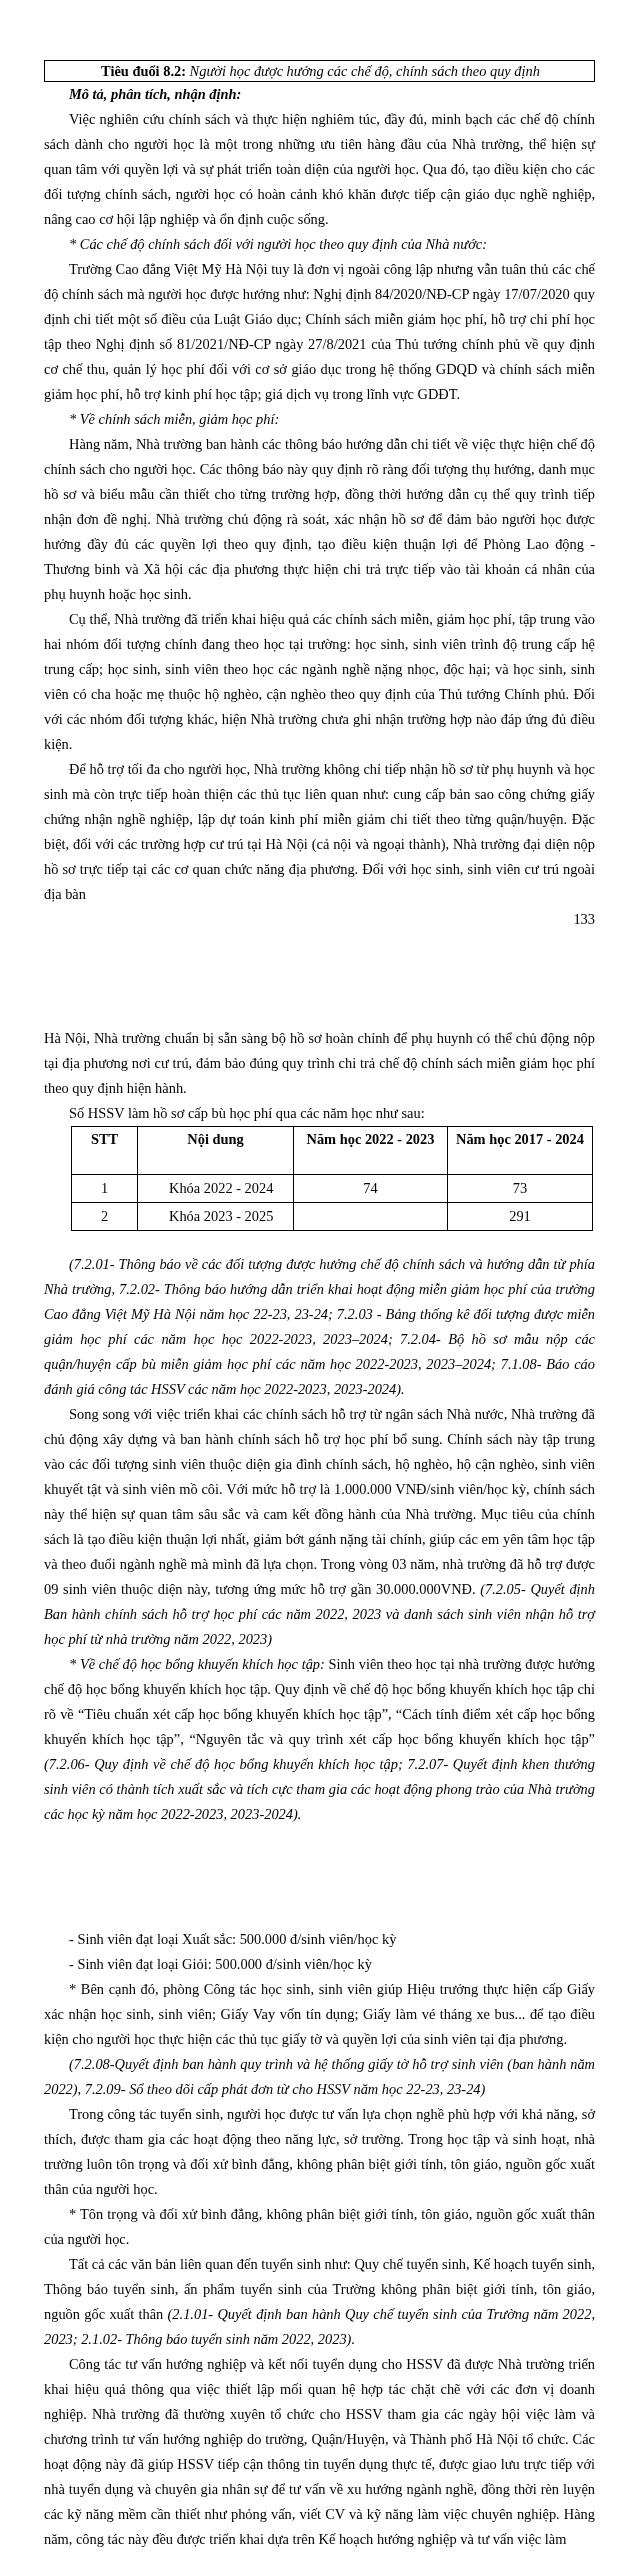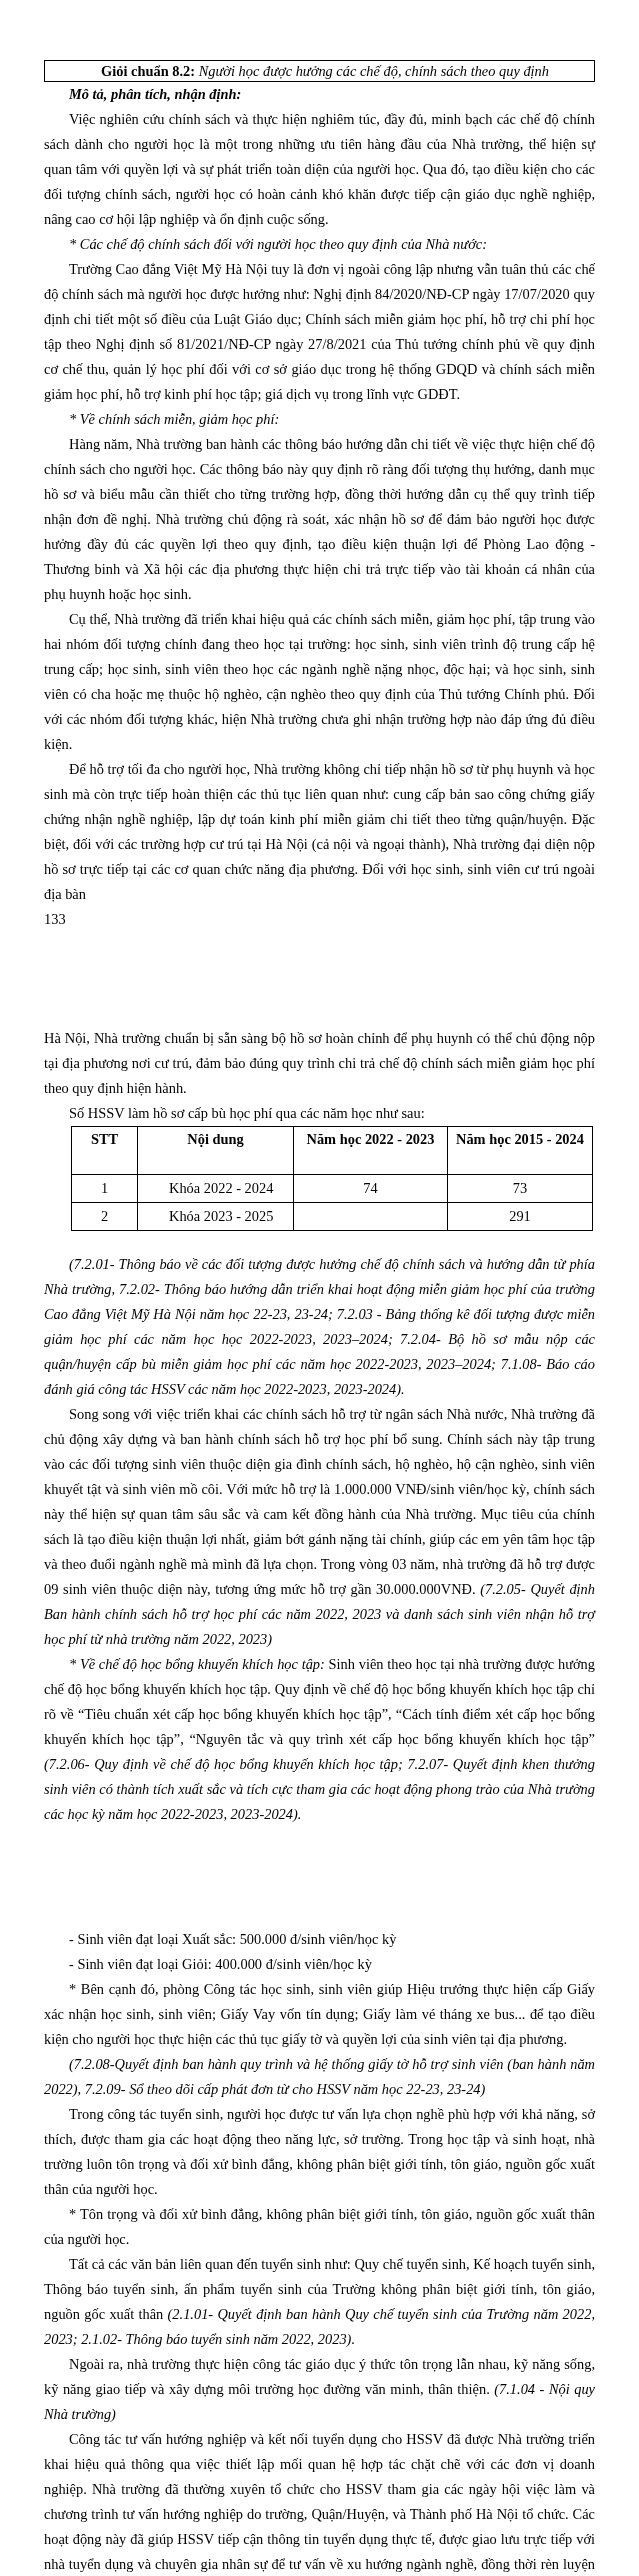--- a/index.html
+++ b/index.html
@@ -9,40 +9,40 @@
     font-family:"Liberation Serif","DejaVu Serif",serif;
     font-size:14.4px;
   }
   #doc{width:551px;margin-left:44px;}
   section{display:block;}
   #page-133{margin-top:60px;}
   #page-134{margin-top:94px;}
   #page-135{margin-top:100px;}
   p{margin:0;line-height:25px;text-align:justify;text-indent:25px;text-justify:inter-word;}
   .noindent{text-indent:0;}
-  .pagenum{text-align:left;text-indent:0;line-height:25px;}
+  .pagenum{text-align:right;text-indent:0;line-height:25px;}
   span.b{font-weight:bold;}
   span.i{font-style:italic;}
   span.bi{font-weight:bold;font-style:italic;}
   .box{border:1px solid #000;}
   .box p{line-height:20px;padding:0 4.1px;}
   .box1 p{text-indent:52px;}
   table.tbl{border-collapse:collapse;margin:0 0 20.6px 27px;width:521px;table-layout:fixed;}
   table.tbl th,table.tbl td{border:1px solid #000;font-size:14.4px;margin-top:40px;}
   table.tbl th{height:43px;vertical-align:top;padding-top:3.1px;text-align:center;font-weight:bold;line-height:18.5px;}
   table.tbl td{height:25px;text-align:center;vertical-align:middle;line-height:17.5px;}
   table.tbl td.left{text-align:center;padding-left:12.4px;}
 </style>
 </head>
 <body>
 
 <div id="doc">
     <section id="page-133">
       <div class="box box1">
-        <p class="noindent-box"><span class="b">Giỏi chuẩn 8.2: </span><span class="i">Người học được hưởng các chế độ, chính sách theo quy định</span></p>
+        <p class="noindent-box"><span class="b">Tiêu đuổi 8.2: </span><span class="i">Người học được hưởng các chế độ, chính sách theo quy định</span></p>
       </div>
       <p class="sub"><span class="bi">Mô tả, phân tích, nhận định:</span></p>
       <p class=""><span>Việc nghiên cứu chính sách và thực hiện nghiêm túc, đầy đủ, minh bạch các chế độ chính sách dành cho người học là một trong những ưu tiên hàng đầu của Nhà trường, thể hiện sự quan tâm với quyền lợi và sự phát triển toàn diện của người học. Qua đó, tạo điều kiện cho các đối tượng chính sách, người học có hoàn cảnh khó khăn được tiếp cận giáo dục nghề nghiệp, nâng cao cơ hội lập nghiệp và ổn định cuộc sống.</span></p>
       <p class=""><span class="i">* Các chế độ chính sách đối với người học theo quy định của Nhà nước:</span></p>
       <p class=""><span>Trường Cao đẳng Việt Mỹ Hà Nội tuy là đơn vị ngoài công lập nhưng vẫn tuân thủ các chế độ chính sách mà người học được hưởng như: Nghị định 84/2020/NĐ-CP ngày 17/07/2020 quy định chi tiết một số điều của Luật Giáo dục; Chính sách miễn giảm học phí, hỗ trợ chi phí học tập theo Nghị định số 81/2021/NĐ-CP ngày 27/8/2021 của Thủ tướng chính phủ về quy định cơ chế thu, quản lý học phí đối với cơ sở giáo dục trong hệ thống GDQD và chính sách miễn giảm học phí, hỗ trợ kinh phí học tập; giá dịch vụ trong lĩnh vực GDĐT.</span></p>
       <p class=""><span class="i">* Về chính sách miễn, giảm học phí:</span></p>
       <p class=""><span>Hàng năm, Nhà trường ban hành các thông báo hướng dẫn chi tiết về việc thực hiện chế độ chính sách cho người học. Các thông báo này quy định rõ ràng đối tượng thụ hưởng, danh mục hồ sơ và biểu mẫu cần thiết cho từng trường hợp, đồng thời hướng dẫn cụ thể quy trình tiếp nhận đơn đề nghị. Nhà trường chủ động rà soát, xác nhận hồ sơ để đảm bảo người học được hưởng đầy đủ các quyền lợi theo quy định, tạo điều kiện thuận lợi để Phòng Lao động - Thương binh và Xã hội các địa phương thực hiện chi trả trực tiếp vào tài khoản cá nhân của phụ huynh hoặc học sinh.</span></p>
       <p class=""><span>Cụ thể, Nhà trường đã triển khai hiệu quả các chính sách miễn, giảm học phí, tập trung vào hai nhóm đối tượng chính đang theo học tại trường: học sinh, sinh viên trình độ trung cấp hệ trung cấp; học sinh, sinh viên theo học các ngành nghề nặng nhọc, độc hại; và học sinh, sinh viên có cha hoặc mẹ thuộc hộ nghèo, cận nghèo theo quy định của Thủ tướng Chính phủ. Đối với các nhóm đối tượng khác, hiện Nhà trường chưa ghi nhận trường hợp nào đáp ứng đủ điều kiện.</span></p>
       <p class=""><span>Để hỗ trợ tối đa cho người học, Nhà trường không chỉ tiếp nhận hồ sơ từ phụ huynh và học sinh mà còn trực tiếp hoàn thiện các thủ tục liên quan như: cung cấp bản sao công chứng giấy chứng nhận nghề nghiệp, lập dự toán kinh phí miễn giảm chi tiết theo từng quận/huyện. Đặc biệt, đối với các trường hợp cư trú tại Hà Nội (cả nội và ngoại thành), Nhà trường đại diện nộp hồ sơ trực tiếp tại các cơ quan chức năng địa phương. Đối với học sinh, sinh viên cư trú ngoài địa bàn</span></p>
       <p class="pagenum">133</p>
@@ -55,21 +55,21 @@
           <col style="width: 66px;">
           <col style="width: 156px;">
           <col style="width: 154px;">
           <col style="width: 145px;">
         </colgroup>
         <thead>
           <tr>
             <th>STT</th>
             <th>Nội dung</th>
             <th>Năm học 2022 - 2023</th>
-            <th>Năm học 2015 - 2024</th>
+            <th>Năm học 2017 - 2024</th>
           </tr>
         </thead>
         <tbody>
           <tr>
             <td>1</td>
             <td class="left">Khóa 2022 - 2024</td>
             <td>74</td>
             <td>73</td>
           </tr>
           <tr>
@@ -79,23 +79,22 @@
             <td>291</td>
           </tr>
         </tbody>
       </table>
       <p class=""><span class="i">(7.2.01- Thông báo về các đối tượng được hưởng chế độ chính sách và hướng dẫn từ phía Nhà trường, 7.2.02- Thông báo hướng dẫn triển khai hoạt động miễn giảm học phí của trường Cao đẳng Việt Mỹ Hà Nội năm học 22-23, 23-24; 7.2.03 - Bảng thống kê đối tượng được miễn giảm học phí các năm học học 2022-2023, 2023–2024; 7.2.04- Bộ hồ sơ mẫu nộp các quận/huyện cấp bù miễn giảm học phí các năm học 2022-2023, 2023–2024; 7.1.08- Báo cáo đánh giá công tác HSSV các năm học 2022-2023, 2023-2024).</span></p>
       <p class=""><span>Song song với việc triển khai các chính sách hỗ trợ từ ngân sách Nhà nước, Nhà trường đã chủ động xây dựng và ban hành chính sách hỗ trợ học phí bổ sung. Chính sách này tập trung vào các đối tượng sinh viên thuộc diện gia đình chính sách, hộ nghèo, hộ cận nghèo, sinh viên khuyết tật và sinh viên mồ côi. Với mức hỗ trợ là 1.000.000 VNĐ/sinh viên/học kỳ, chính sách này thể hiện sự quan tâm sâu sắc và cam kết đồng hành của Nhà trường. Mục tiêu của chính sách là tạo điều kiện thuận lợi nhất, giảm bớt gánh nặng tài chính, giúp các em yên tâm học tập và theo đuổi ngành nghề mà mình đã lựa chọn. Trong vòng 03 năm, nhà trường đã hỗ trợ được 09 sinh viên thuộc diện này, tương ứng mức hỗ trợ gần 30.000.000VNĐ. </span><span class="i">(7.2.05- Quyết định Ban hành chính sách hỗ trợ học phí các năm 2022, 2023 và danh sách sinh viên nhận hỗ trợ học phí từ nhà trường năm 2022, 2023)</span></p>
       <p class=""><span class="i">* Về chế độ học bổng khuyến khích học tập: </span><span>Sinh viên theo học tại nhà trường được hưởng chế độ học bổng khuyến khích học tập. Quy định về chế độ học bổng khuyến khích học tập chỉ rõ về “Tiêu chuẩn xét cấp học bổng khuyến khích học tập”, “Cách tính điểm xét cấp học bổng khuyến khích học tập”, “Nguyên tắc và quy trình xét cấp học bổng khuyến khích học tập” </span><span class="i">(7.2.06- Quy định về chế độ học bổng khuyến khích học tập; 7.2.07- Quyết định khen thưởng sinh viên có thành tích xuất sắc và tích cực tham gia các hoạt động phong trào của Nhà trường các học kỳ năm học 2022-2023, 2023-2024).</span></p>
     </section>
     <section id="page-135">
       <p class=""><span>- Sinh viên đạt loại Xuất sắc: 500.000 đ/sinh viên/học kỳ</span></p>
-      <p class=""><span>- Sinh viên đạt loại Giỏi: 400.000 đ/sinh viên/học kỳ</span></p>
+      <p class=""><span>- Sinh viên đạt loại Giỏi: 500.000 đ/sinh viên/học kỳ</span></p>
       <p class=""><span>* Bên cạnh đó, phòng Công tác học sinh, sinh viên giúp Hiệu trưởng thực hiện cấp Giấy xác nhận học sinh, sinh viên; Giấy Vay vốn tín dụng; Giấy làm vé tháng xe bus... để tạo điều kiện cho người học thực hiện các thủ tục giấy tờ và quyền lợi của sinh viên tại địa phương.</span></p>
       <p class=""><span class="i">(7.2.08-Quyết định ban hành quy trình và hệ thống giấy tờ hỗ trợ sinh viên (ban hành năm 2022), 7.2.09- Sổ theo dõi cấp phát đơn từ cho HSSV năm học 22-23, 23-24)</span></p>
       <p class=""><span>Trong công tác tuyển sinh, người học được tư vấn lựa chọn nghề phù hợp với khả năng, sở thích, được tham gia các hoạt động theo năng lực, sở trường. Trong học tập và sinh hoạt, nhà trường luôn tôn trọng và đối xử bình đẳng, không phân biệt giới tính, tôn giáo, nguồn gốc xuất thân của người học.</span></p>
       <p class=""><span>* Tôn trọng và đối xử bình đẳng, không phân biệt giới tính, tôn giáo, nguồn gốc xuất thân của người học.</span></p>
       <p class=""><span>Tất cả các văn bản liên quan đến tuyển sinh như: Quy chế tuyển sinh, Kế hoạch tuyển sinh, Thông báo tuyển sinh, ấn phẩm tuyển sinh của Trường không phân biệt giới tính, tôn giáo, nguồn gốc xuất thân </span><span class="i">(2.1.01- Quyết định ban hành Quy chế tuyển sinh của Trường năm 2022, 2023; 2.1.02- Thông báo tuyển sinh năm 2022, 2023).</span></p>
-      <p class=""><span>Ngoài ra, nhà trường thực hiện công tác giáo dục ý thức tôn trọng lẫn nhau, kỹ năng sống, kỹ năng giao tiếp và xây dựng môi trường học đường văn minh, thân thiện. </span><span class="i">(7.1.04 - Nội quy Nhà trường)</span></p>
       <p class=""><span>Công tác tư vấn hướng nghiệp và kết nối tuyển dụng cho HSSV đã được Nhà trường triển khai hiệu quả thông qua việc thiết lập mối quan hệ hợp tác chặt chẽ với các đơn vị doanh nghiệp. Nhà trường đã thường xuyên tổ chức cho HSSV tham gia các ngày hội việc làm và chương trình tư vấn hướng nghiệp do trường, Quận/Huyện, và Thành phố Hà Nội tổ chức. Các hoạt động này đã giúp HSSV tiếp cận thông tin tuyển dụng thực tế, được giao lưu trực tiếp với nhà tuyển dụng và chuyên gia nhân sự để tư vấn về xu hướng ngành nghề, đồng thời rèn luyện các kỹ năng mềm cần thiết như phỏng vấn, viết CV và kỹ năng làm việc chuyên nghiệp. Hàng năm, công tác này đều được triển khai dựa trên Kế hoạch hướng nghiệp và tư vấn việc làm</span></p>
     </section>
   </div>
 
 
 </body></html>

